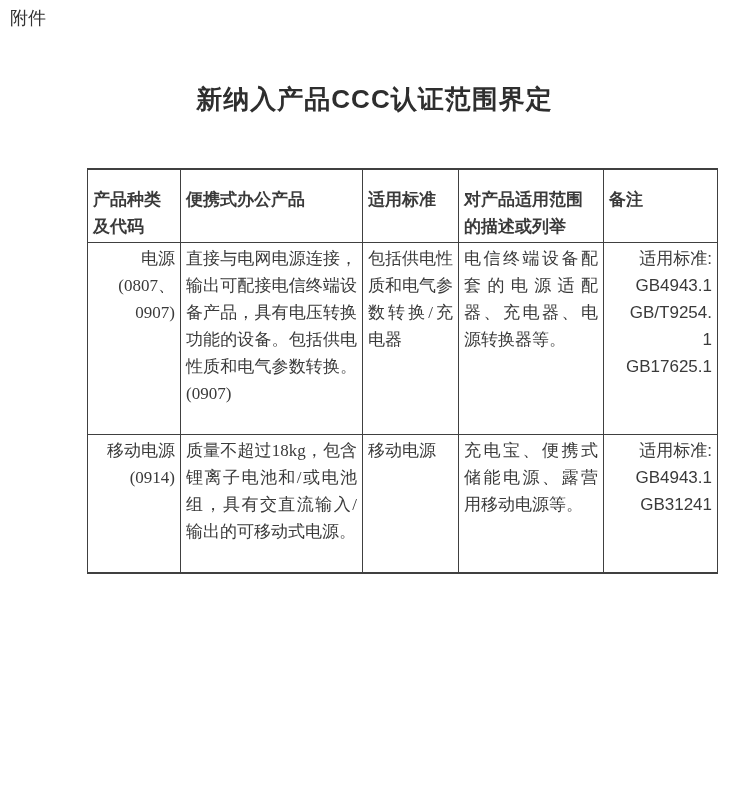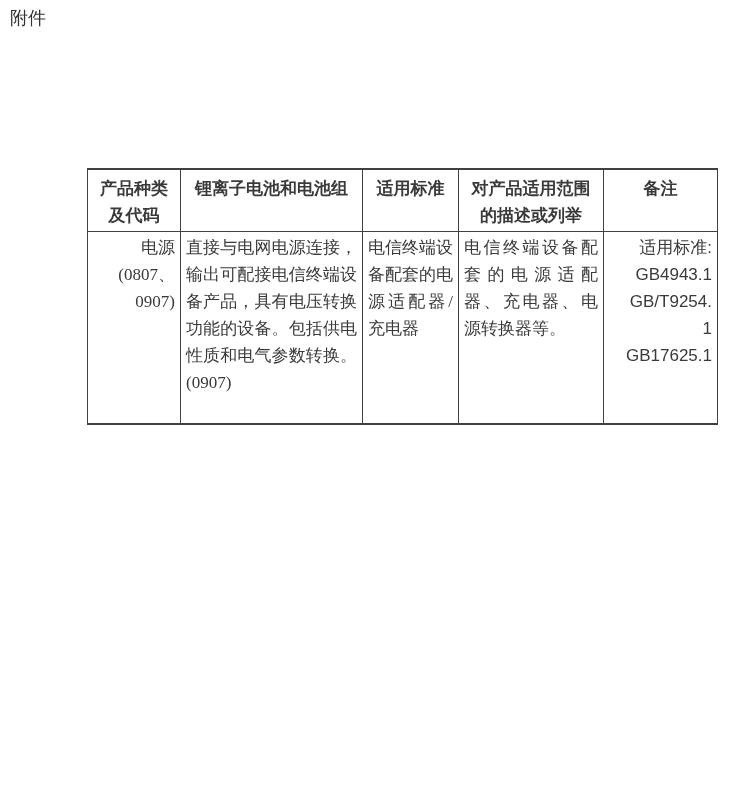--- a/index.html
+++ b/index.html
@@ -47,75 +47,86 @@
   .ccc-table th, .ccc-table td {
     border: 1px solid #404040;
     vertical-align: top;
     padding: 2px 5px;
     font-size: 17px;
     line-height: 27px;
     color: #3a3a3a;
     overflow: hidden;
   }
   .ccc-table th {
-    text-align: center;
+    text-align: left;
     font-weight: bold;
     white-space: pre-line;
     font-family: "Liberation Sans", "DejaVu Sans", sans-serif;
-    padding-top: 5px;
+    padding-top: 16px;
   }
   .ccc-table td.justify { text-align: justify; margin-left: 44px; }
   .ccc-table td.prewrap  { white-space: pre-wrap; text-align: right; }
   .ccc-table td.remarks {
     white-space: pre-wrap;
     text-align: right;
     font-family: "Liberation Sans", "DejaVu Sans", sans-serif;
   }
   thead tr        { height: 50px; }
   tbody tr.row-0  { height: 192px; }
   tbody tr.row-1  { height: 138px; }
   tbody tr.row-2  { height: 236px; }
 </style>
 </head>
 <body>
 
 <div class="page">
 
   <span class="attachment-label">附件</span>
 
+  <div class="doc-title">新纳入产品CCC认证范围界定</div>
 
   <table class="ccc-table">
     <colgroup>
       <col style="width:93px">
       <col style="width:182px">
       <col style="width:96px">
       <col style="width:145px">
       <col style="width:114px">
     </colgroup>
     <thead>
       <tr>
         <th>产品种类
 及代码</th>
-        <th>锂离子电池和电池组</th>
+        <th>便携式办公产品</th>
         <th>适用标准</th>
         <th>对产品适用范围
 的描述或列举</th>
         <th>备注</th>
       </tr>
     </thead>
     <tbody>
       <tr class="row-0">
         <td class="prewrap">电源
  (0807、
 0907)</td>
         <td class="justify">直接与电网电源连接，输出可配接电信终端设备产品，具有电压转换功能的设备。包括供电性质和电气参数转换。 (0907)</td>
-        <td class="justify">电信终端设备配套的电源适配器/充电器</td>
+        <td class="justify">包括供电性质和电气参数转换/充电器</td>
         <td class="justify">电信终端设备配套的电源适配器、充电器、电源转换器等。</td>
         <td class="remarks">适用标准:
 GB4943.1
 GB/T9254.
 1
 GB17625.1</td>
       </tr>
+      <tr class="row-1">
+        <td class="prewrap">移动电源
+ (0914)</td>
+        <td class="justify">质量不超过18kg，包含锂离子电池和/或电池组，具有交直流输入/输出的可移动式电源。</td>
+        <td class="justify">移动电源</td>
+        <td class="justify">充电宝、便携式储能电源、露营用移动电源等。</td>
+        <td class="remarks">适用标准:
+GB4943.1
+GB31241</td>
+      </tr>
     </tbody>
   </table>
 
 </div>
 
 </body></html>

